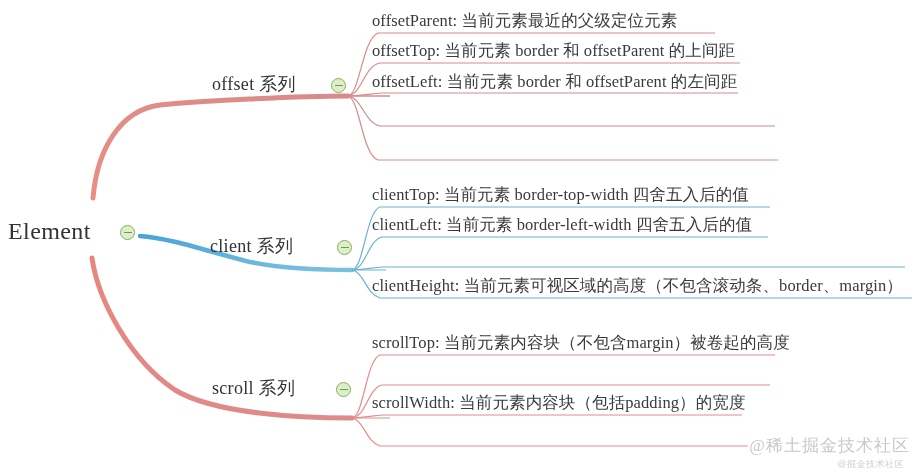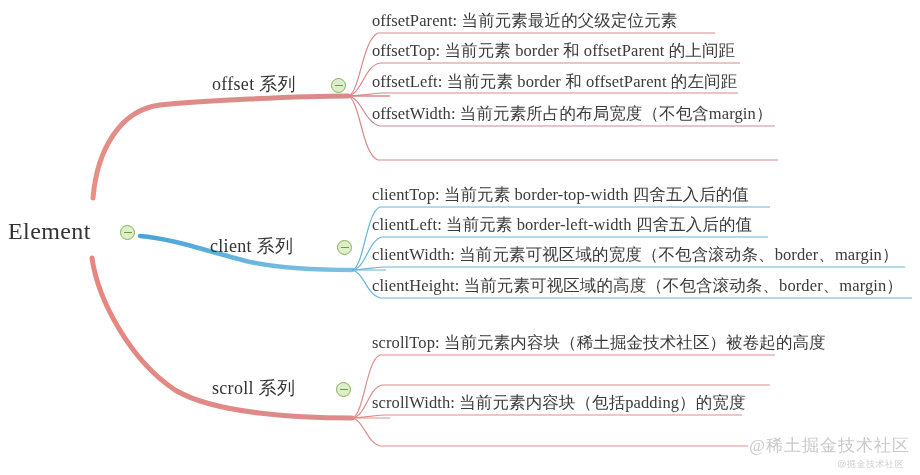--- a/index.html
+++ b/index.html
@@ -154,26 +154,24 @@
 
   <div class="node-label branch-label" id="branch-label-client">client 系列</div>
   <div class="toggle" id="toggle-client"></div>
 
   <div class="node-label branch-label" id="branch-label-scroll">scroll 系列</div>
   <div class="toggle" id="toggle-scroll"></div>
 
   <div class="leaf" style="left:372px; top:13px;">offsetParent: 当前元素最近的父级定位元素</div>
   <div class="leaf" style="left:372px; top:43px;">offsetTop: 当前元素 border 和 offsetParent 的上间距</div>
   <div class="leaf" style="left:372px; top:74px;">offsetLeft: 当前元素 border 和 offsetParent 的左间距</div>
-  <div class="leaf" style="left:372px; top:106px;">offsetWidth: 当前元素所占的布局宽度（不包含margin）</div>
 
   <div class="leaf" style="left:372px; top:187px;">clientTop: 当前元素 border-top-width 四舍五入后的值</div>
   <div class="leaf" style="left:372px; top:217px;">clientLeft: 当前元素 border-left-width 四舍五入后的值</div>
-  <div class="leaf" style="left:372px; top:247px;">clientWidth: 当前元素可视区域的宽度（不包含滚动条、border、margin）</div>
   <div class="leaf" style="left:372px; top:278px;text-align:right;">clientHeight: 当前元素可视区域的高度（不包含滚动条、border、margin）</div>
 
-  <div class="leaf" style="left:372px; top:335px;">scrollTop: 当前元素内容块（稀土掘金技术社区）被卷起的高度</div>
+  <div class="leaf" style="left:372px; top:335px;">scrollTop: 当前元素内容块（不包含margin）被卷起的高度</div>
   <div class="leaf" style="left:372px; top:395px;">scrollWidth: 当前元素内容块（包括padding）的宽度</div>
 
   <div id="watermark-main">@稀土掘金技术社区</div>
   <div id="watermark-sub">@掘金技术社区</div>
 
 </div>
 
 </body></html>

